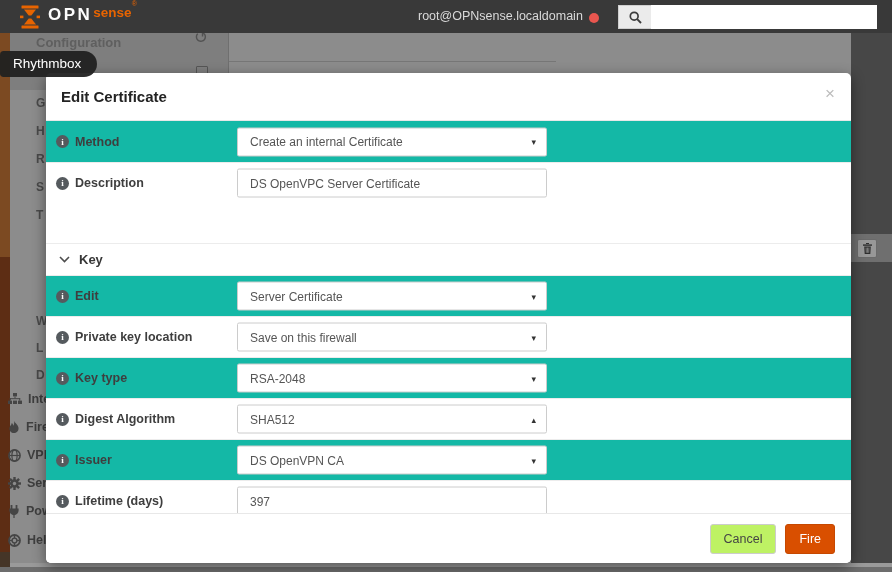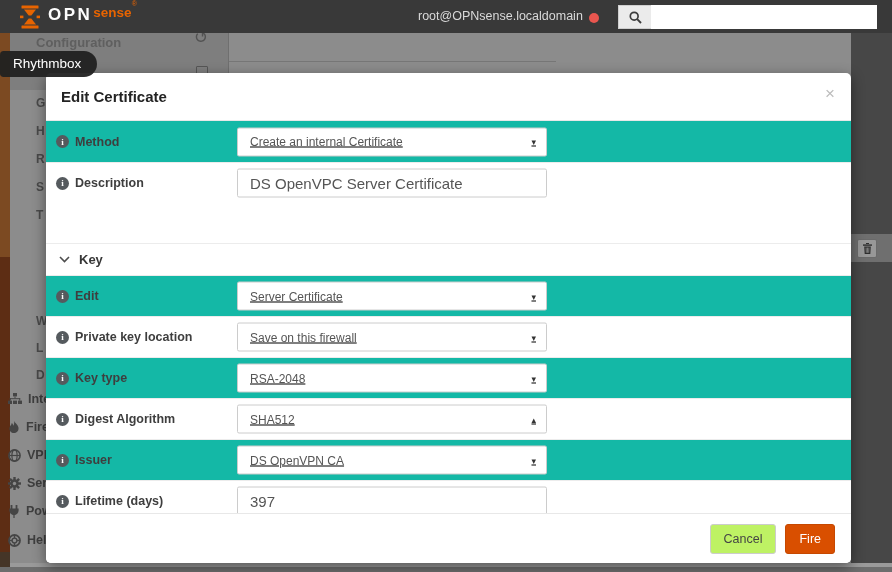--- a/index.html
+++ b/index.html
@@ -47,25 +47,25 @@
   .modal-title { font-size:15px; font-weight:bold; color:#232323; }
   .modal-close { position:absolute; right:16px; top:12px; font-size:17px; color:#bcbcbc; cursor:pointer; line-height:1; background:none; border:none; font-family:inherit; }
 
   .frow { position:relative; height:41px; border-top:1px solid #ececec; }
   .frow:first-child { border-top:none; }
   .frow.shaded { background:#14b8a6; }
   .flabel { position:absolute; left:10px; top:0; height:100%; display:flex; align-items:center; gap:6px; }
   .info { width:13px; height:13px; border-radius:50%; background:#555a5e; color:#fff; font-size:9px; font-weight:bold; display:inline-flex; align-items:center; justify-content:center; font-family:"Liberation Serif", serif; }
   .info::after { content:"i"; }
   .ltext { font-size:12.5px; font-weight:bold; color:#3e3e3e; }
-  .fcontrol { position:absolute; left:191px; top:50%; transform:translateY(-50%); width:310px;text-decoration:underline; }
+  .fcontrol { position:absolute; left:191px; top:50%; transform:translateY(-50%); width:310px; }
   .select { height:29px; border:1px solid #ccc; border-radius:2px; background:#fff; display:flex; align-items:center; justify-content:space-between; padding:0 10px 0 12px; cursor:pointer; }
   .sval { font-size:12px; color:#555; }
   .caret { font-size:9px; color:#333; }
-  .tinput { width:310px; height:29px; border:1px solid #ccc; border-radius:2px; font-size:15px; color:#555; padding:0 12px; outline:none; font-family:inherit; }
+  .tinput { width:310px; height:29px; border:1px solid #ccc; border-radius:2px; font-size:12px; color:#555; padding:0 12px; outline:none; font-family:inherit; }
 
   .srow { position:relative; height:32px; border-top:1px solid #ececec; display:flex; align-items:center; gap:9px; padding-left:13px;margin-top:40px; }
   .stext { font-size:13px; font-weight:bold; color:#373737; }
 
   .modal-footer { position:absolute; left:0; bottom:0; width:100%; height:50px; border-top:1px solid #e8e8e8; display:flex; align-items:center; justify-content:flex-end; gap:9px; padding-right:16px; background:#fff; }
   .btn { font-family:inherit; font-size:12.5px; border-radius:3px; padding:7px 13px; cursor:pointer; }
   .btn-cancel { background:#bef264; border:1px solid #ccc; color:#454545; }
   .btn-save { background:#d94f00; border:1px solid #c64800; color:#fff; }
 
   

